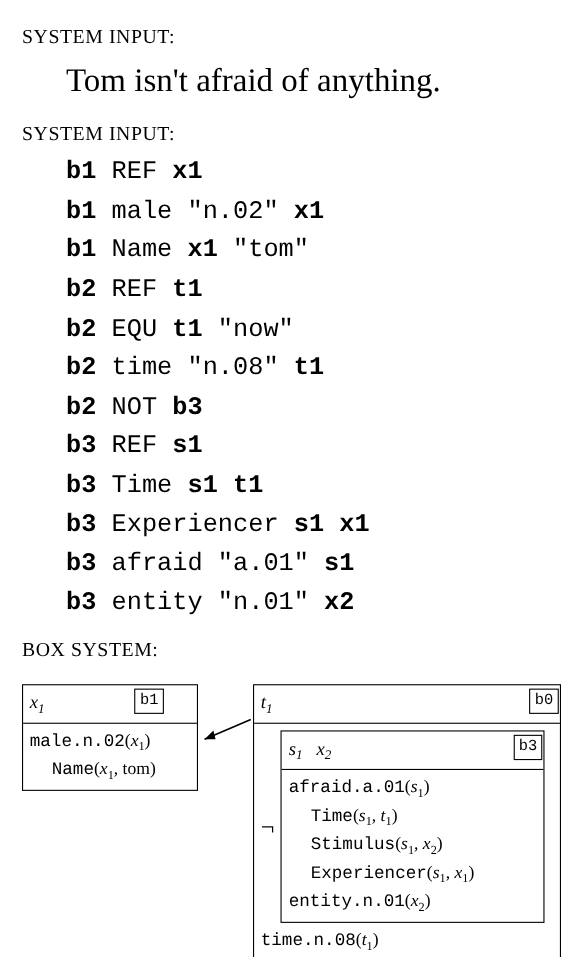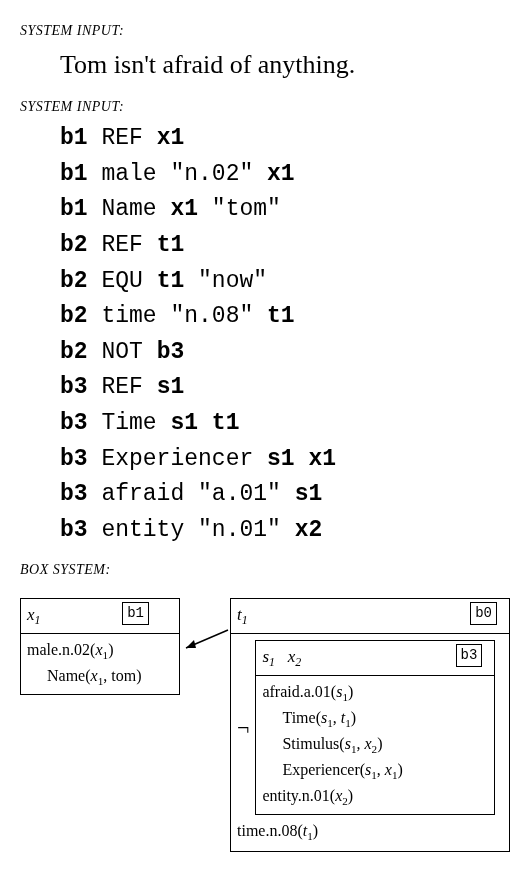--- a/index.html
+++ b/index.html
@@ -4,27 +4,26 @@
   <style>
     * { margin: 0; padding: 0; box-sizing: border-box; }
     body {
       font-family: 'Times New Roman', serif;
       font-size: 18px;
       padding: 20px;
       line-height: 1.5;
       width: 522px;
     }
     .section-label {
-      font-size: 14px;
+      font-size: 18px;
       letter-spacing: 0.5px;
       margin-bottom: 4px;
-      font-style: italic;
     }
     .system-input {
-      font-size: 26px;
+      font-size: 30px;
       margin-left: 40px;
       margin-bottom: 12px;
     }
     .output-block {
       font-family: 'Courier New', monospace;
       font-size: 23px;
       margin-left: 40px;
       margin-bottom: 10px;
       line-height: 1.55;
     }
@@ -51,30 +50,30 @@
       font-style: italic;
       min-height: 26px;
     }
     .drs-body {
       padding: 4px 6px;
       font-family: 'Times New Roman', serif;
       font-size: 16px;
     }
     .box-tag {
       position: absolute;
-      right: 12px;
+      right: 1px;
       top: 3px;
       border: 1px solid #000;
       font-family: 'Courier New', monospace;
       font-style: normal;
       font-size: 14px;
       padding: 0 4px;
       background: #fff;
     }
-    .tt { font-family: Liberation Serif, serif; margin-top: 45px; }
+    .tt { font-family: Liberation Mono, monospace; margin-top: 45px; }
     .sub { font-size: 0.7em; vertical-align: sub; }
     .nested-row {
       display: flex;
       align-items: center;
       gap: 4px;
     }
     .neg {
       font-size: 22px;
       margin-right: 2px;
     }

